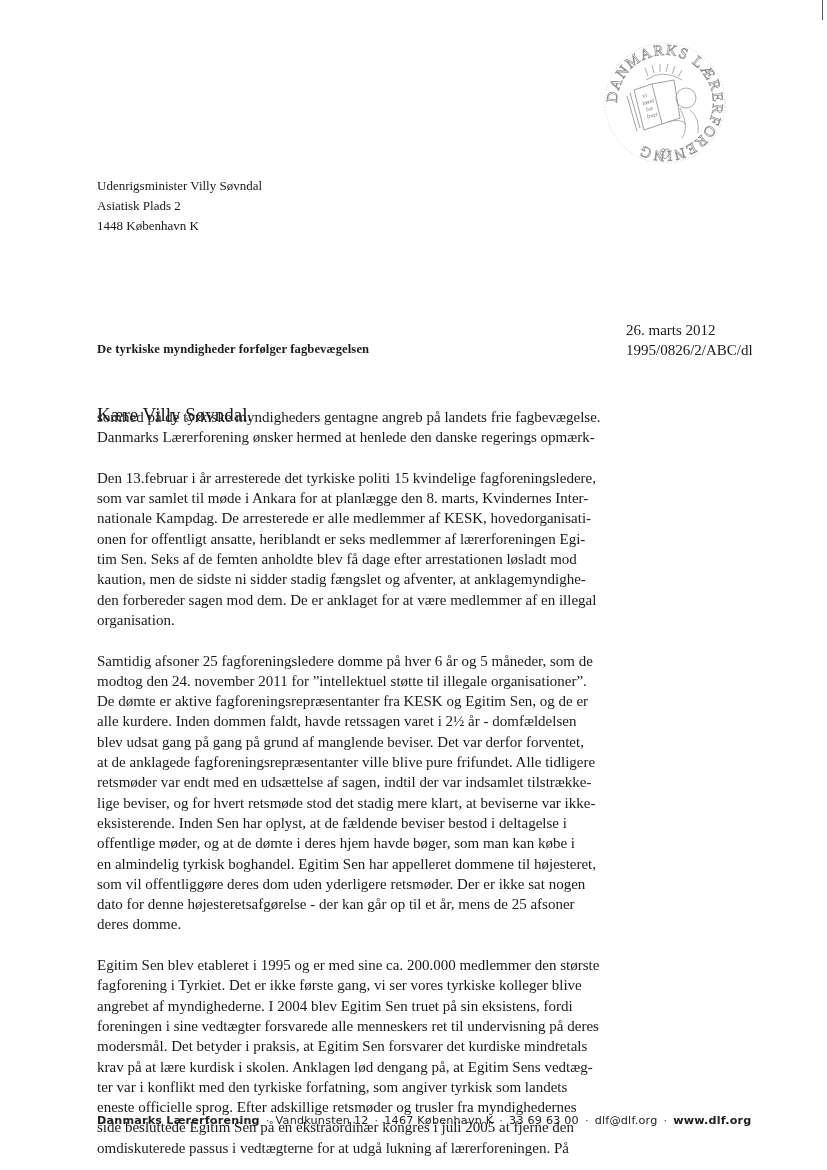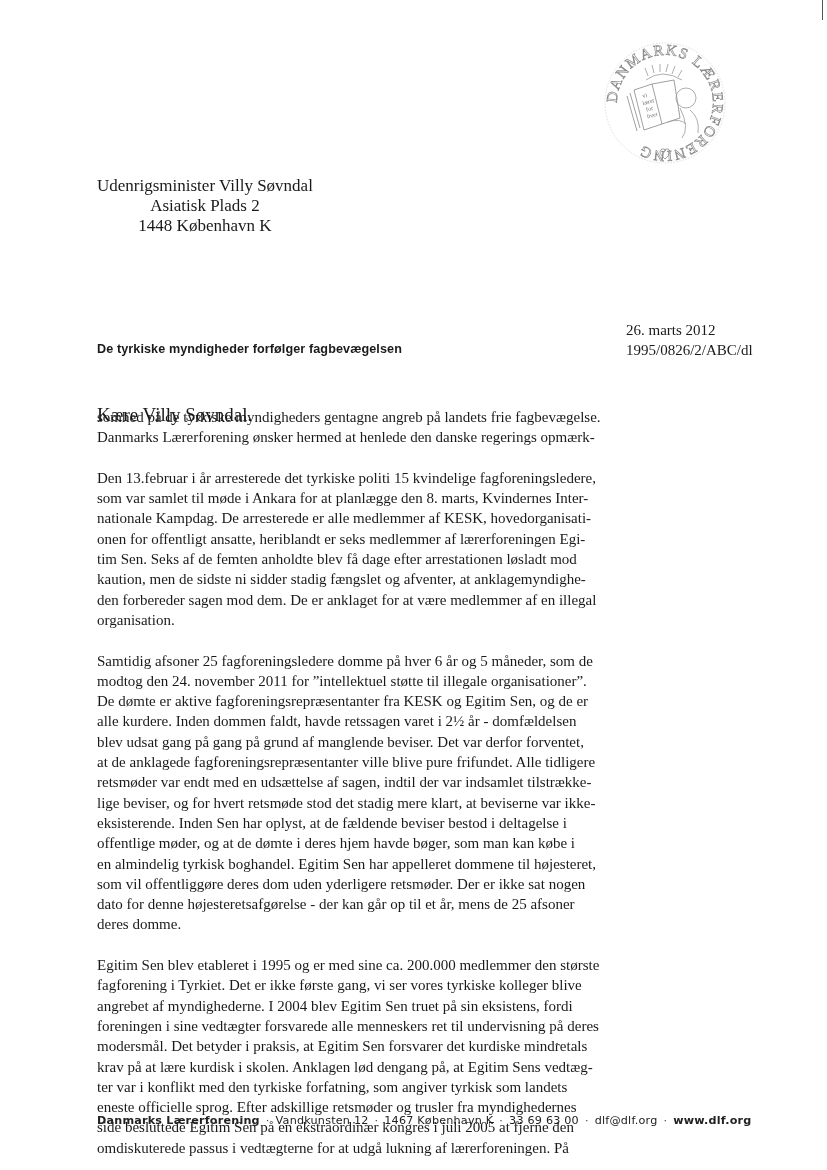--- a/index.html
+++ b/index.html
@@ -27,38 +27,37 @@
       position: absolute;
       left: 590px;
       top: 38px;
       width: 150px;
       height: 130px;
     }
     .recipient {
       position: absolute;
       left: 97px;
       top: 176px;
-      font-size: 17px;
+      font-size: 13px;
       line-height: 20px;
-      text-align: center;
     }
     .recipient div { white-space: nowrap; }
     .meta {
       position: absolute;
       left: 626px;
       top: 320px;
       font-size: 15px;
       line-height: 20px;
       white-space: nowrap;
     }
     .subject {
       position: absolute;
       left: 97px;
       top: 342px;
-      font-family: Liberation Sans, sans-serif;
+      font-family: Liberation Serif, serif;
       font-weight: bold;
       font-size: 12.6px;
       letter-spacing: 0.1px;
       white-space: nowrap;
     }
     .salutation {
       position: absolute;
       left: 97px;
       top: 374px;
       font-size: 19px;

